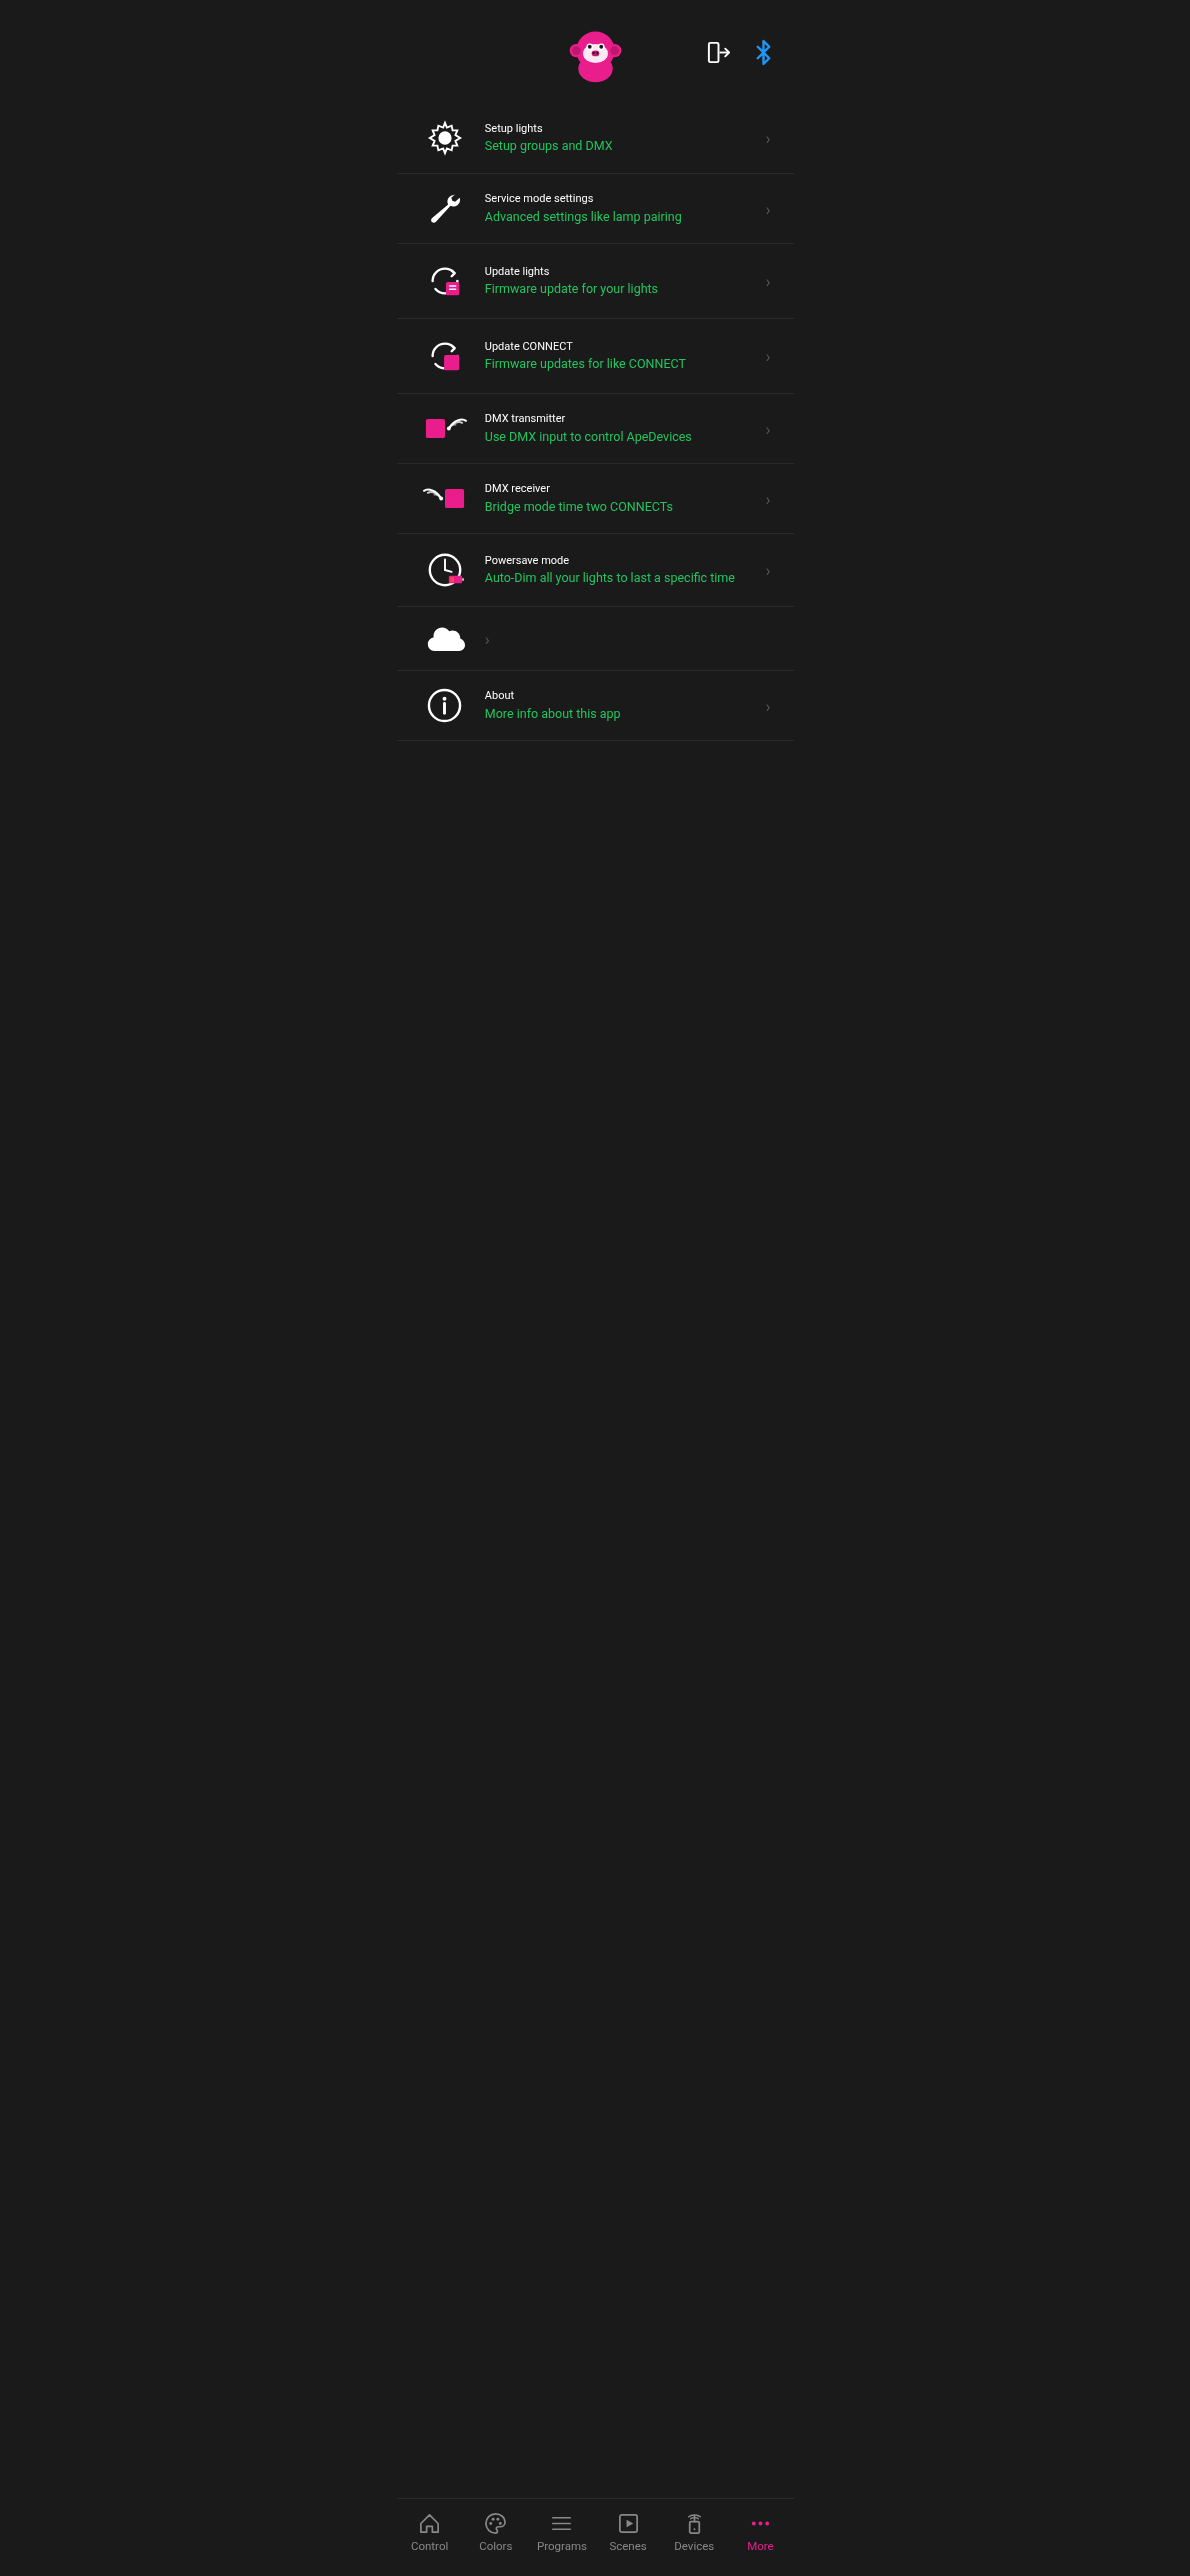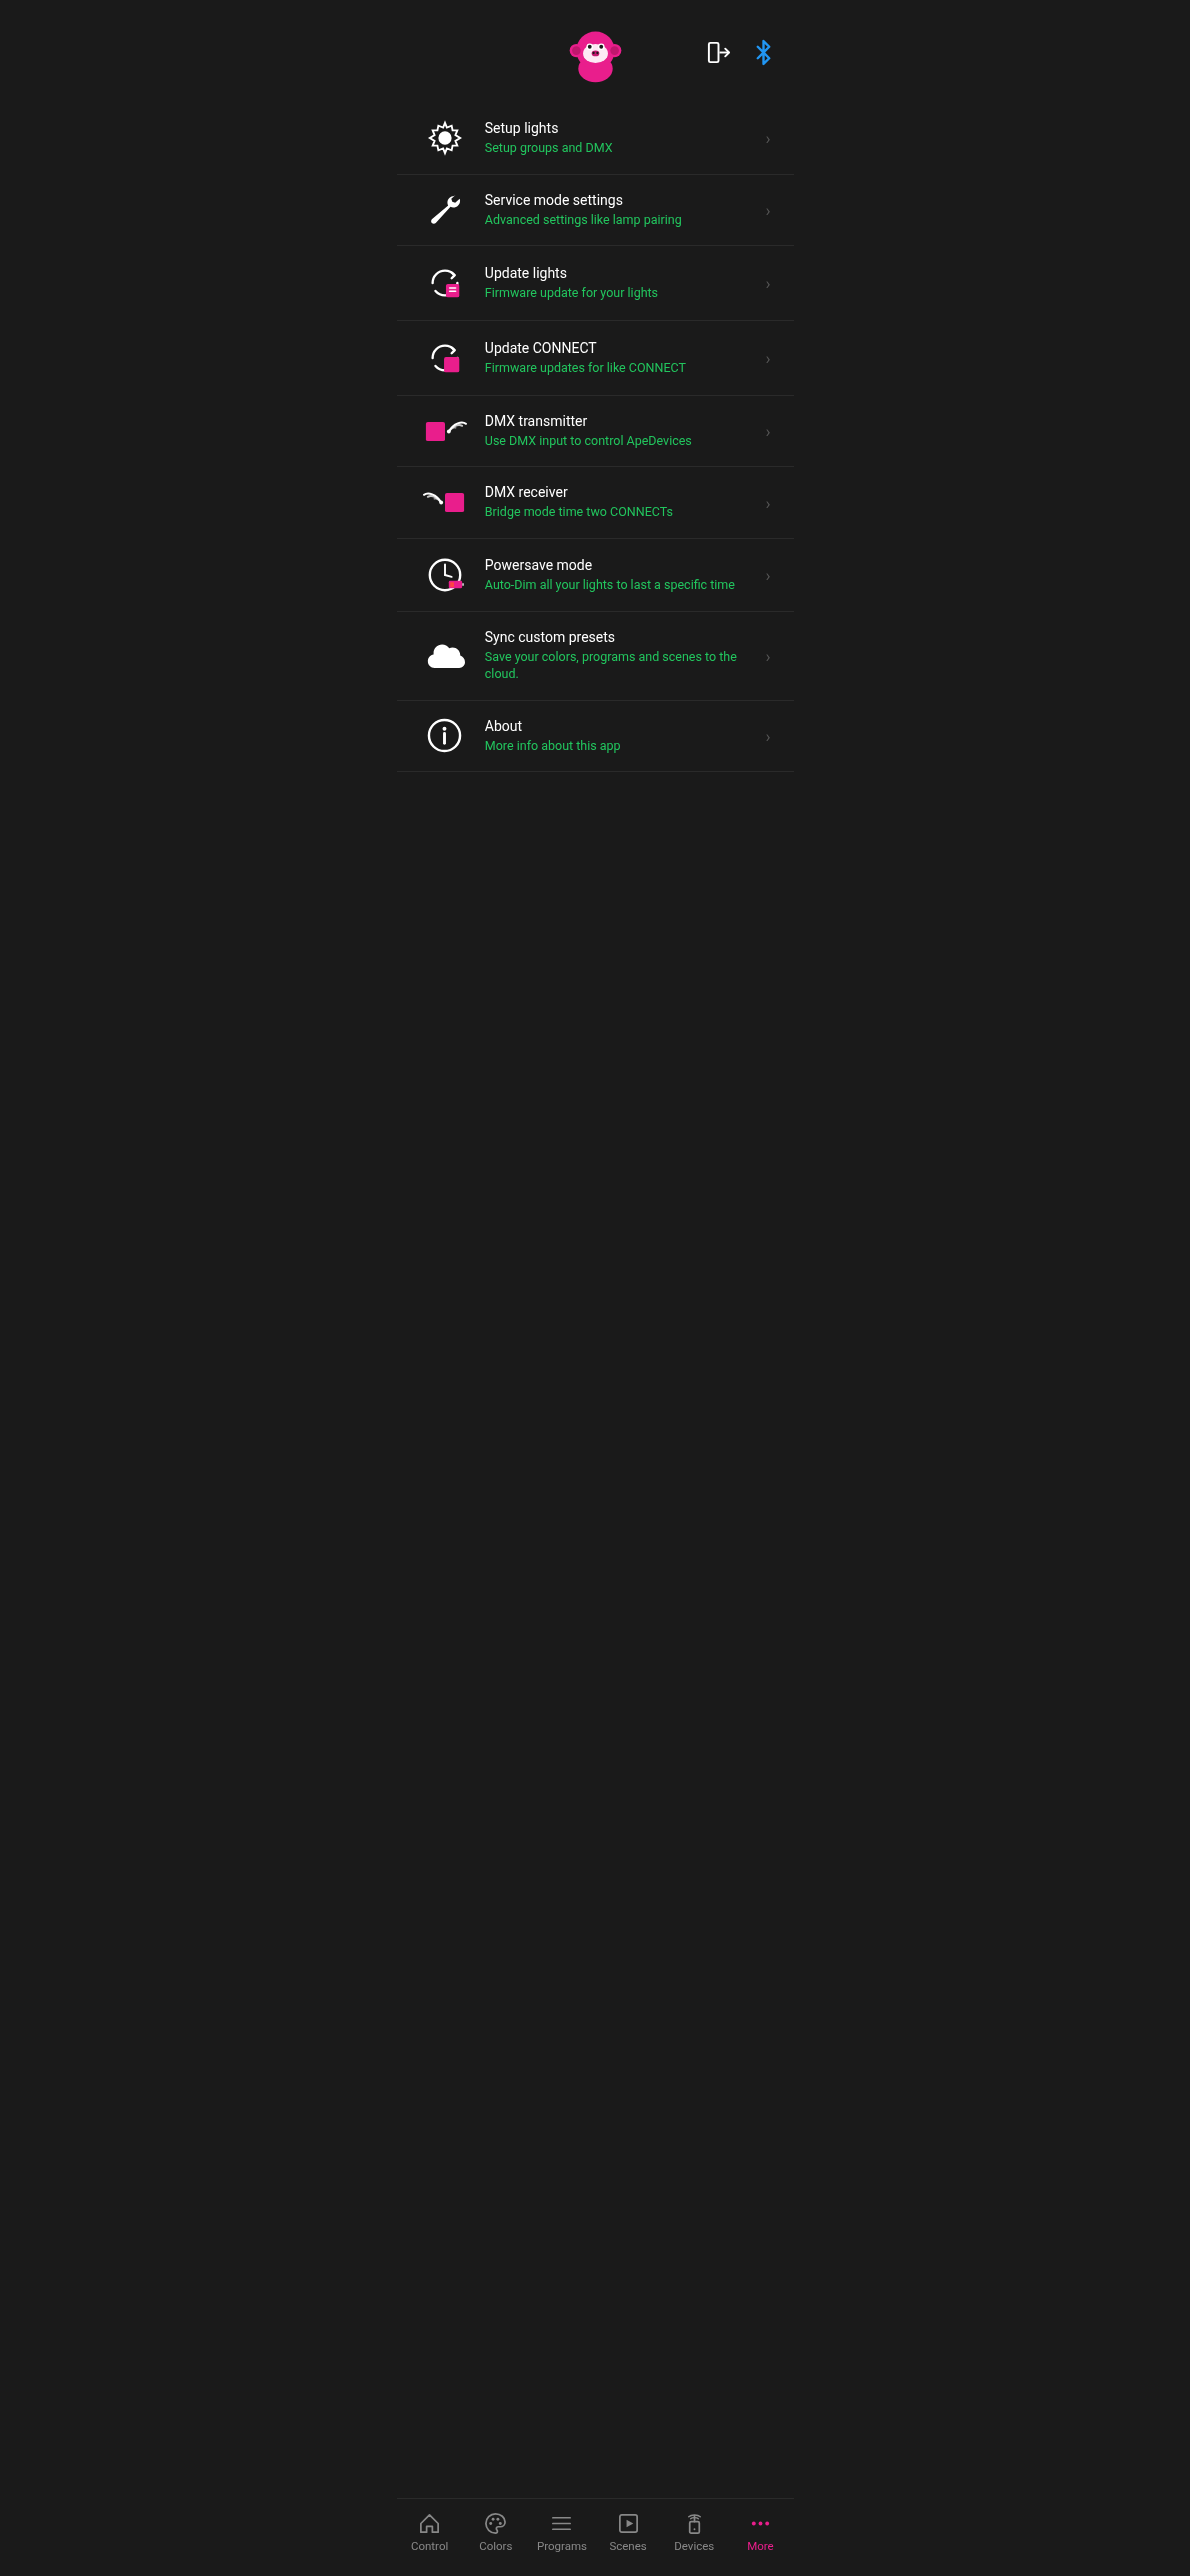--- a/index.html
+++ b/index.html
@@ -73,21 +73,21 @@
       align-items: center;
       justify-content: center;
       margin-right: 15.3px;
     }
 
     .menu-text {
       flex: 1;
     }
 
     .menu-title {
-      font-size: 14px;
+      font-size: 11px;
       font-weight: 400;
       color: #ffffff;
       margin-bottom: 2.9px;
     }
 
     .menu-subtitle {
       font-size: 12.5px;
       color: #22c55e;
       line-height: 1.4;
     }
@@ -314,24 +314,20 @@
     </div>
     <div class="menu-chevron">›</div>
   </div>
 
   <div class="menu-item">
     <div class="menu-icon">
       <svg width="40" height="29" viewBox="0 0 42 30" fill="none">
         <path d="M33 28 H10 C6 28 3 25 3 21 C3 17.5 5.5 14.5 9 14 C9 13.5 9 13 9 12.5 C9 7.5 13 3.5 18 3.5 C21 3.5 23.8 5 25.5 7.5 C26.5 7 27.7 6.5 29 6.5 C33.4 6.5 37 10.1 37 14.5 C37 14.7 37 14.9 37 15.1 C39.8 16 42 18.7 42 22 C42 25.3 39 28 36 28 H33Z" fill="#ffffff"></path>
       </svg>
     </div>
-    <div class="menu-text">
-      <div class="menu-title">Sync custom presets</div>
-      <div class="menu-subtitle">Save your colors, programs and scenes to the cloud.</div>
-    </div>
     <div class="menu-chevron">›</div>
   </div>
 
   <div class="menu-item">
     <div class="menu-icon">
       <svg width="35" height="35" viewBox="0 0 36 36" fill="none">
         <circle cx="18" cy="18" r="16" stroke="#ffffff" stroke-width="2.5" fill="none"></circle>
         <line x1="18" y1="16" x2="18" y2="26" stroke="#ffffff" stroke-width="3" stroke-linecap="round"></line>
         <circle cx="18" cy="11" r="2" fill="#ffffff"></circle>
       </svg>

